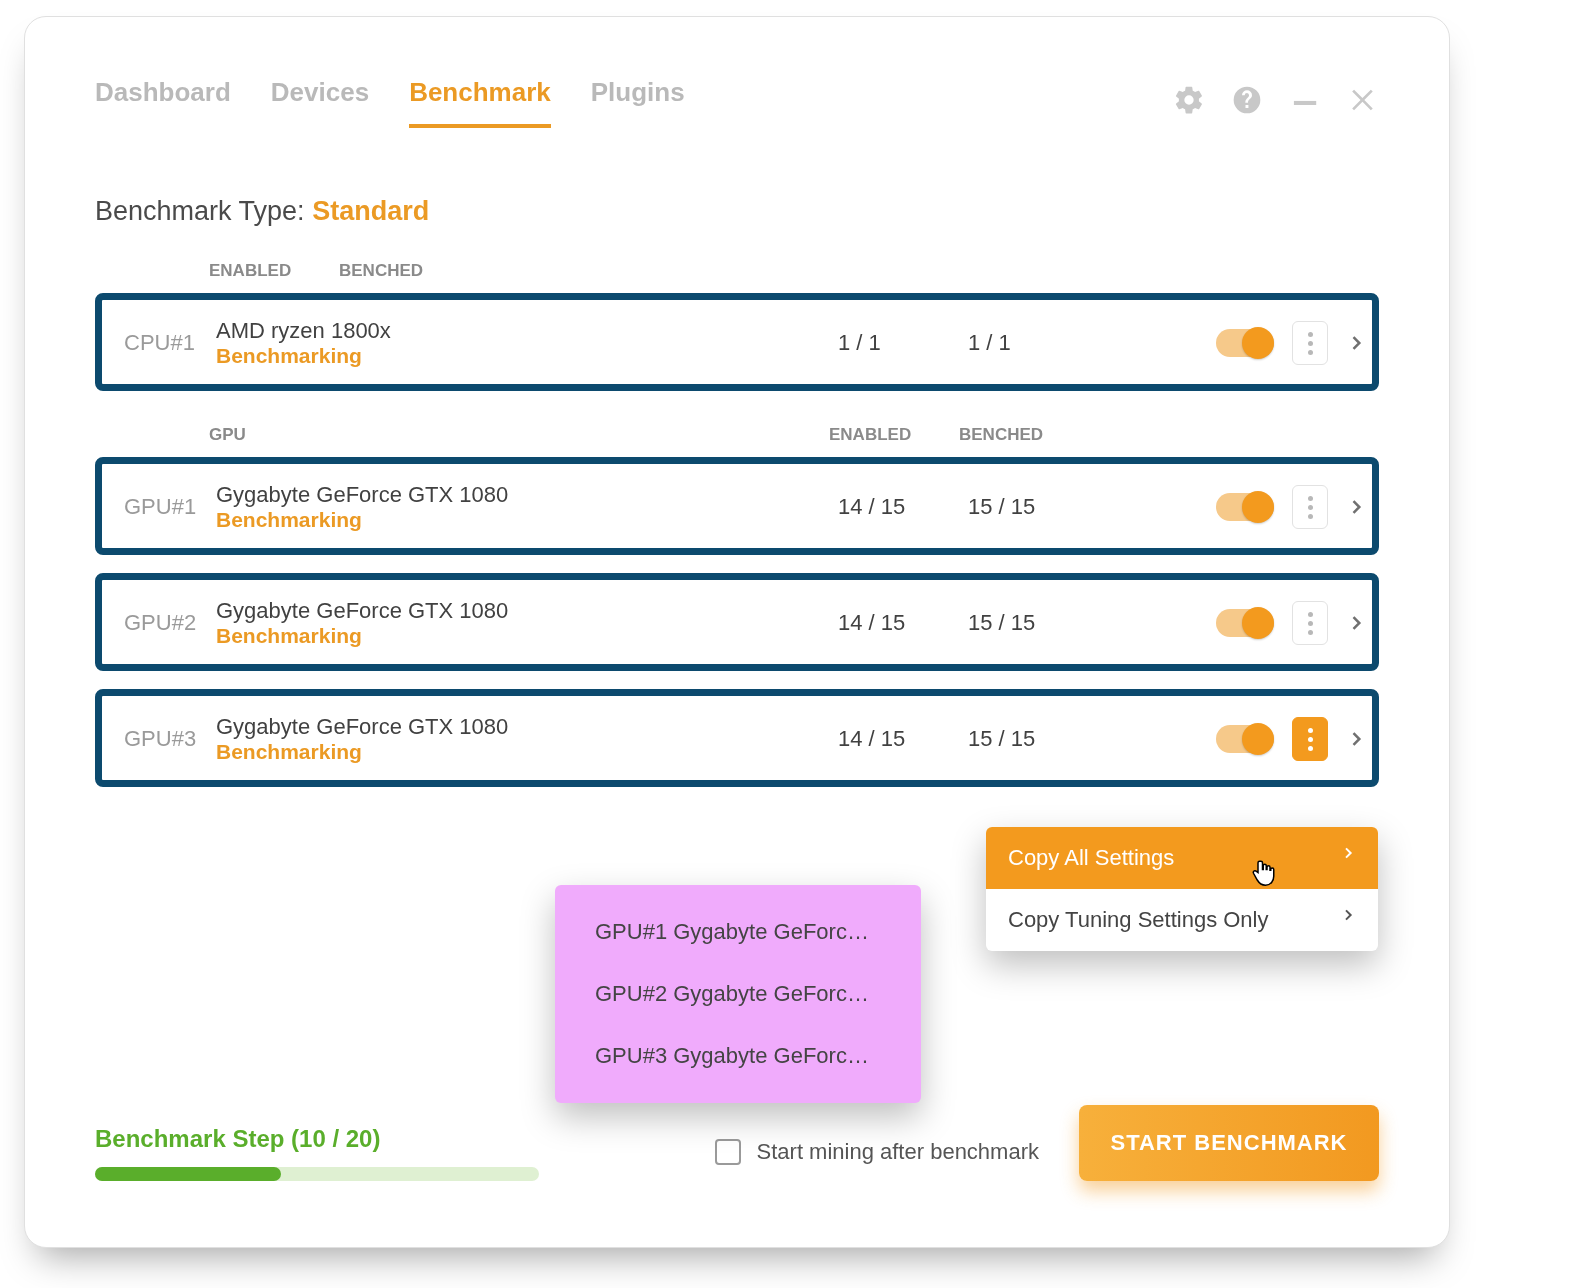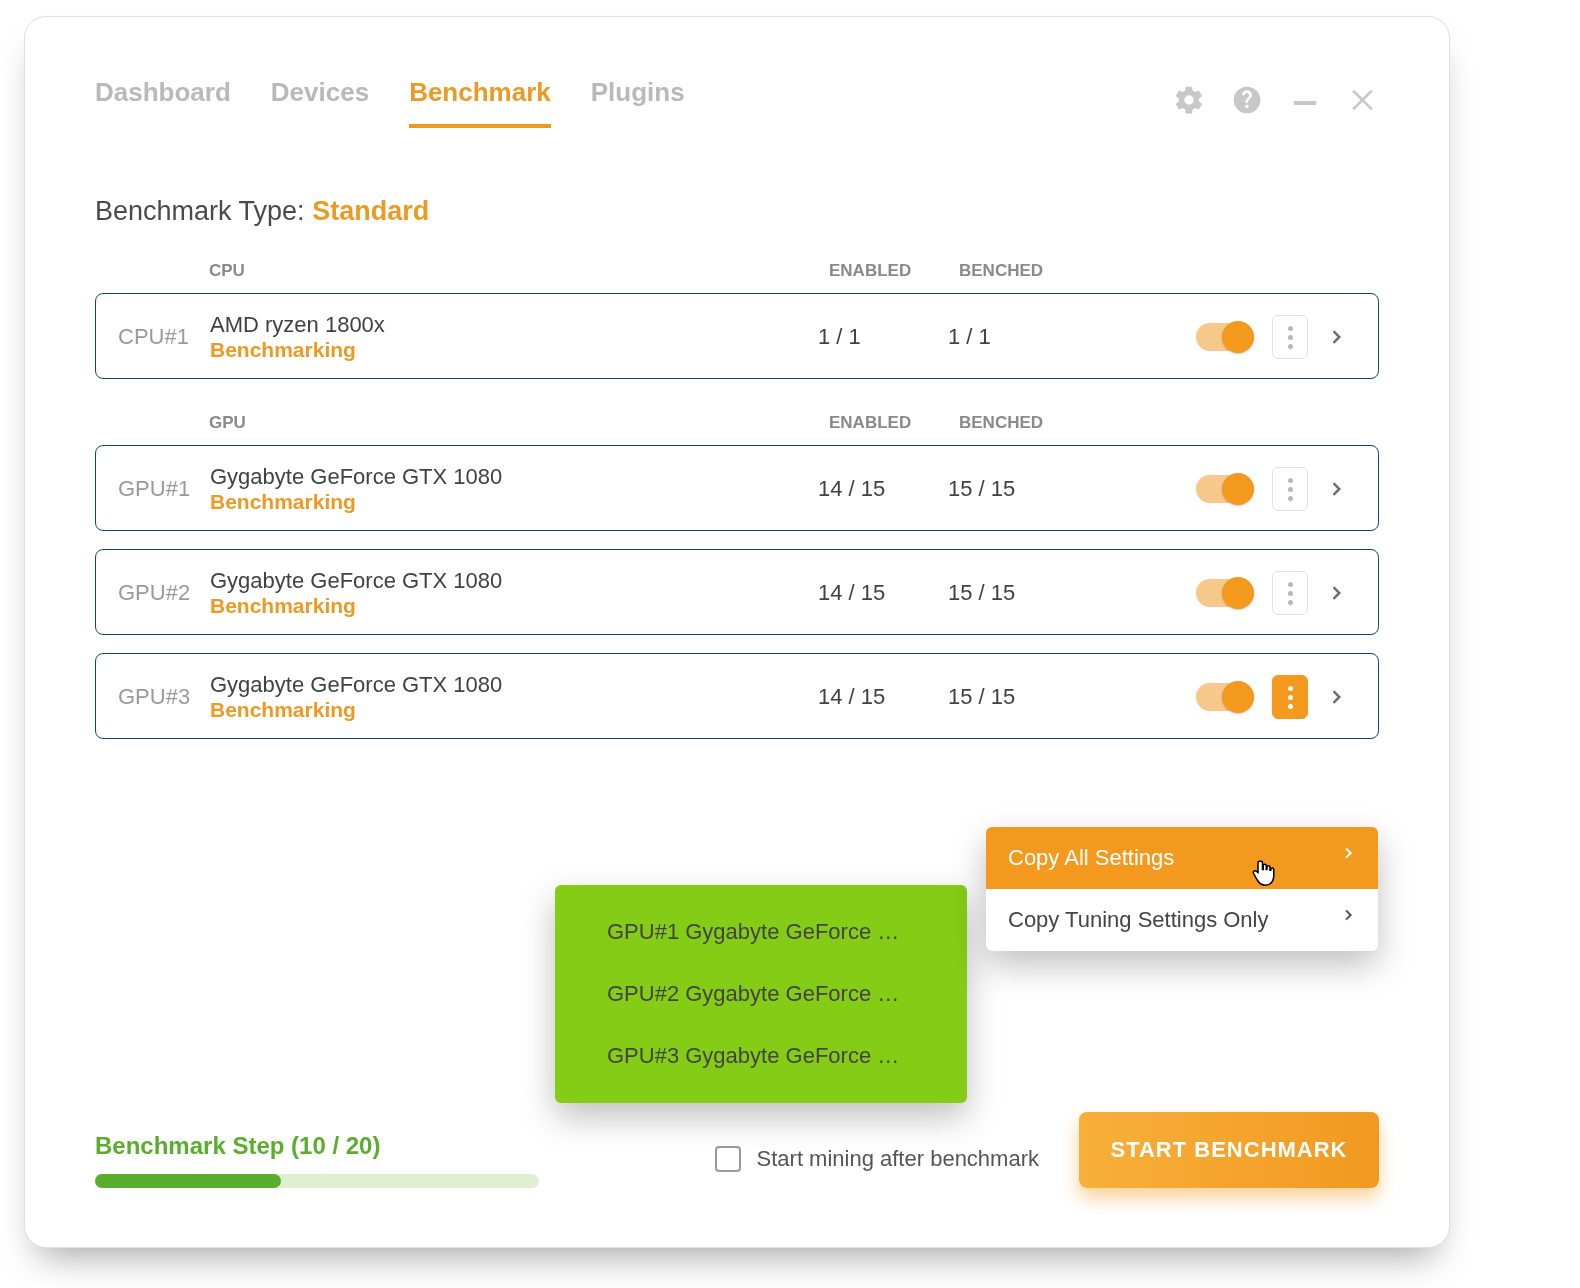--- a/index.html
+++ b/index.html
@@ -46,22 +46,22 @@
     padding: 0 22px 12px 22px;
   }
   .col-id    { width: 92px; }
   .col-name  { flex: 1; }
   .col-en    { width: 130px; text-align:left; }
   .col-bn    { width: 128px; text-align:left; }
   .col-ctrl  { width: 270px; }
 
   .device-row {
     display:flex; align-items:center;
-    border: 1px solid #0c4a6e; border-radius: 8px;
-    padding: 18px 32px 16px 22px;
+    border: 7px solid #0c4a6e; border-radius: 8px;
+    padding: 18px 6px 16px 22px;
     margin-bottom: 18px;
     background:#fff;
   }
   .device-row .id   { width:92px; color:#9a9a9a; font-size:22px; font-weight:500; }
   .device-row .name { flex:1; }
   .device-row .name .t { font-size:22px; color:#414141; }
   .device-row .name .s { font-size:21px; font-weight:700; color:#eb9a24; margin-top:0; }
   .device-row .en, .device-row .bn { font-size:22px; color:#414141; }
   .device-row .en { width:130px; }
   .device-row .bn { width:128px; }
@@ -93,21 +93,21 @@
 
   
   .chev {
     width:20px; height:20px; color:#707070; cursor:pointer;
     display:flex; align-items:center; justify-content:center;
   }
   .chev svg { width:100%; height:100%; }
 
   
   .footer {
-    position:absolute; left:70px; right:70px; bottom:59px;
+    position:absolute; left:70px; right:70px; bottom:66px;
     display:flex; align-items:flex-end;
   }
   .progress-wrap { width: 444px; }
   .progress-label { font-size:24px; font-weight:700; color:#5aae2b; margin-bottom:14px; }
   .progress-track {
     width:100%; height:14px; border-radius:7px; background:#dff0d2; position:relative;
   }
   .progress-fill {
     position:absolute; left:0; top:0; bottom:0; width:42%;
     border-radius:7px; background:#5aae2b;
@@ -142,23 +142,23 @@
   }
   .copy-menu .item .arrow {
     margin-left:auto; width:16px; height:16px; display:flex;
   }
   .copy-menu .item.hl { background:#f39a1e; color:#fff; }
   .copy-menu .item.hl .arrow { color:#fff; }
   .copy-menu .item:not(.hl) .arrow { color:#555; }
 
   .target-menu {
     position:absolute; top:868px; left:530px;
-    width:412px; background:#84cc16; border-radius:6px;
+    width:366px; background:#f0abfc; border-radius:6px;
     box-shadow:0 14px 34px rgba(0,0,0,0.25);
-    padding:16px 12px; z-index:19;
+    padding:16px 0; z-index:19;
   }
   .target-menu .titem {
     padding:18px 40px; font-size:22px; color:#444; cursor:pointer;
     white-space:nowrap; overflow:hidden; text-overflow:ellipsis;
   }
 
   
   .hand-cursor {
     position:absolute; top:842px; left:1226px;
     width:26px; height:30px; z-index:30; pointer-events:none;
@@ -198,21 +198,20 @@
   </div>
 
   <div class="subhead">
     <span>Benchmark Type:</span>
     <span class="val">Standard</span>
   </div>
 
   <div class="section">
     <div class="section-heading">
       <div class="col-id"></div>
-      <div class="col-name">CPU</div>
       <div class="col-en">ENABLED</div>
       <div class="col-bn">BENCHED</div>
       <div class="col-ctrl"></div>
     </div>
 
     <div class="device-row">
       <div class="id">CPU#1</div>
       <div class="name">
         <div class="t">AMD ryzen 1800x</div>
         <div class="s">Benchmarking</div>

